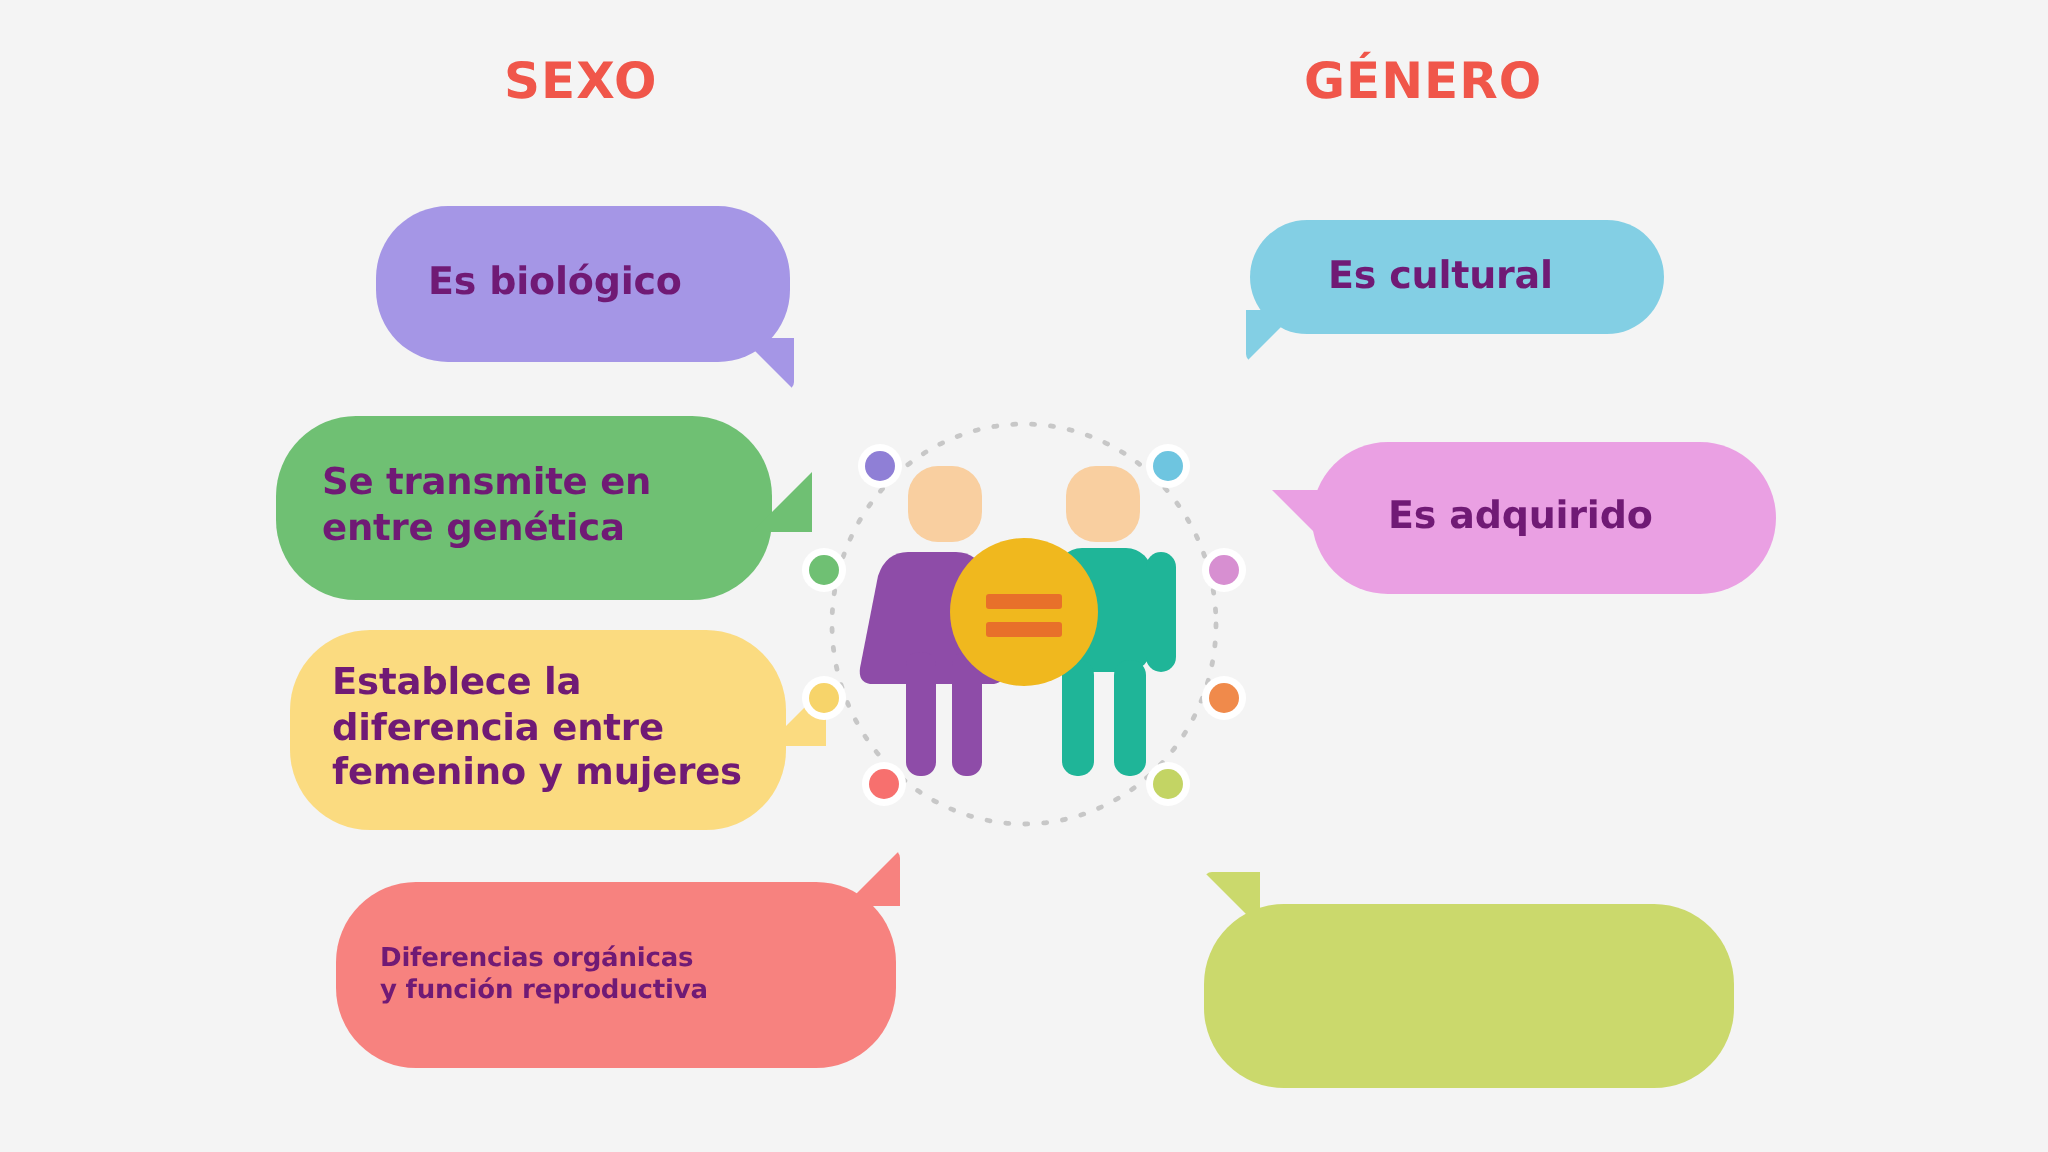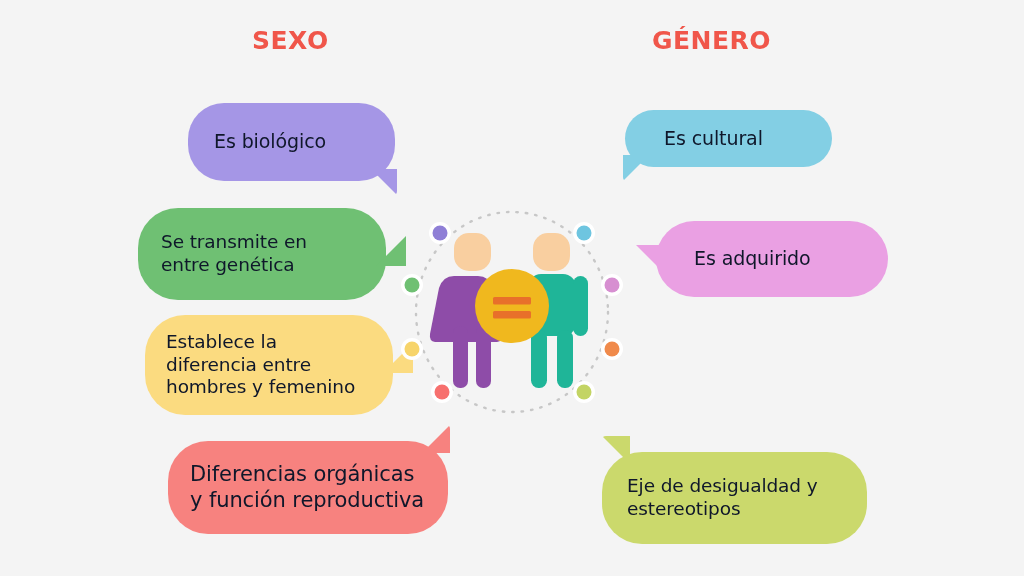--- a/index.html
+++ b/index.html
@@ -34,22 +34,22 @@
   #title-sexo   { left: 252px; top: 26px; }
   #title-genero { left: 652px; top: 26px; }
 
   
   .bubble {
     position: absolute;
     box-sizing: border-box;
     display: flex;
     align-items: center;
     border-radius: 34px;
-    color: #0f172a;
-    font-weight: normal;
+    color: #701a75;
+    font-weight: bold;
     line-height: 1.22;
     letter-spacing: -0.1px;
   }
   .bubble .txt {
     display: block;
     white-space: pre-line;
   }
   
   .tail {
     position: absolute;
@@ -96,21 +96,21 @@
   #b-est .tail {
     right: -20px; top: 28px;
     border-width: 0 0 30px 30px;
     border-color: transparent transparent #fbdb80 transparent;
   }
 
   #b-dif {
     left: 168px;  top: 441px;  width: 280px; height: 93px;
     background: #f7827f;
     padding-left: 22px;
-    font-size: 21px;
+    font-size: 13px;
     border-radius: 40px;
   }
   #b-dif .tail {
     right: -2px; top: -16px;
     border-width: 0 0 28px 28px;
     border-color: transparent transparent #f7827f transparent;
     border-top-right-radius: 4px;
   }
 
   
@@ -193,21 +193,21 @@
 
   <div class="bubble" id="b-gen">
     <span class="txt">Se transmite en
 entre genética</span>
     <span class="tail"></span>
   </div>
 
   <div class="bubble" id="b-est">
     <span class="txt">Establece la
 diferencia entre
-hombres y femenino</span>
+femenino y mujeres</span>
     <span class="tail"></span>
   </div>
 
   <div class="bubble" id="b-dif">
     <span class="txt">Diferencias orgánicas
 y función reproductiva</span>
     <span class="tail"></span>
   </div>
 
   <div class="bubble" id="b-cul">
@@ -215,22 +215,20 @@
     <span class="tail"></span>
   </div>
 
   <div class="bubble" id="b-adq">
     <span class="txt">Es adquirido</span>
     <span class="tail"></span>
   </div>
 
 
   <div class="bubble" id="b-eje">
-    <span class="txt">Eje de desigualdad y
-estereotipos</span>
     <span class="tail"></span>
   </div>
 
   <div id="center-illustration">
     <svg width="248" height="212" viewBox="0 0 248 212" xmlns="http://www.w3.org/2000/svg">
 
       <ellipse cx="124" cy="106" rx="96" ry="100" fill="none" stroke="#c7c7c7" stroke-width="2.4" stroke-linecap="round" stroke-dasharray="1.5 8"></ellipse>
 
       <g>
 

